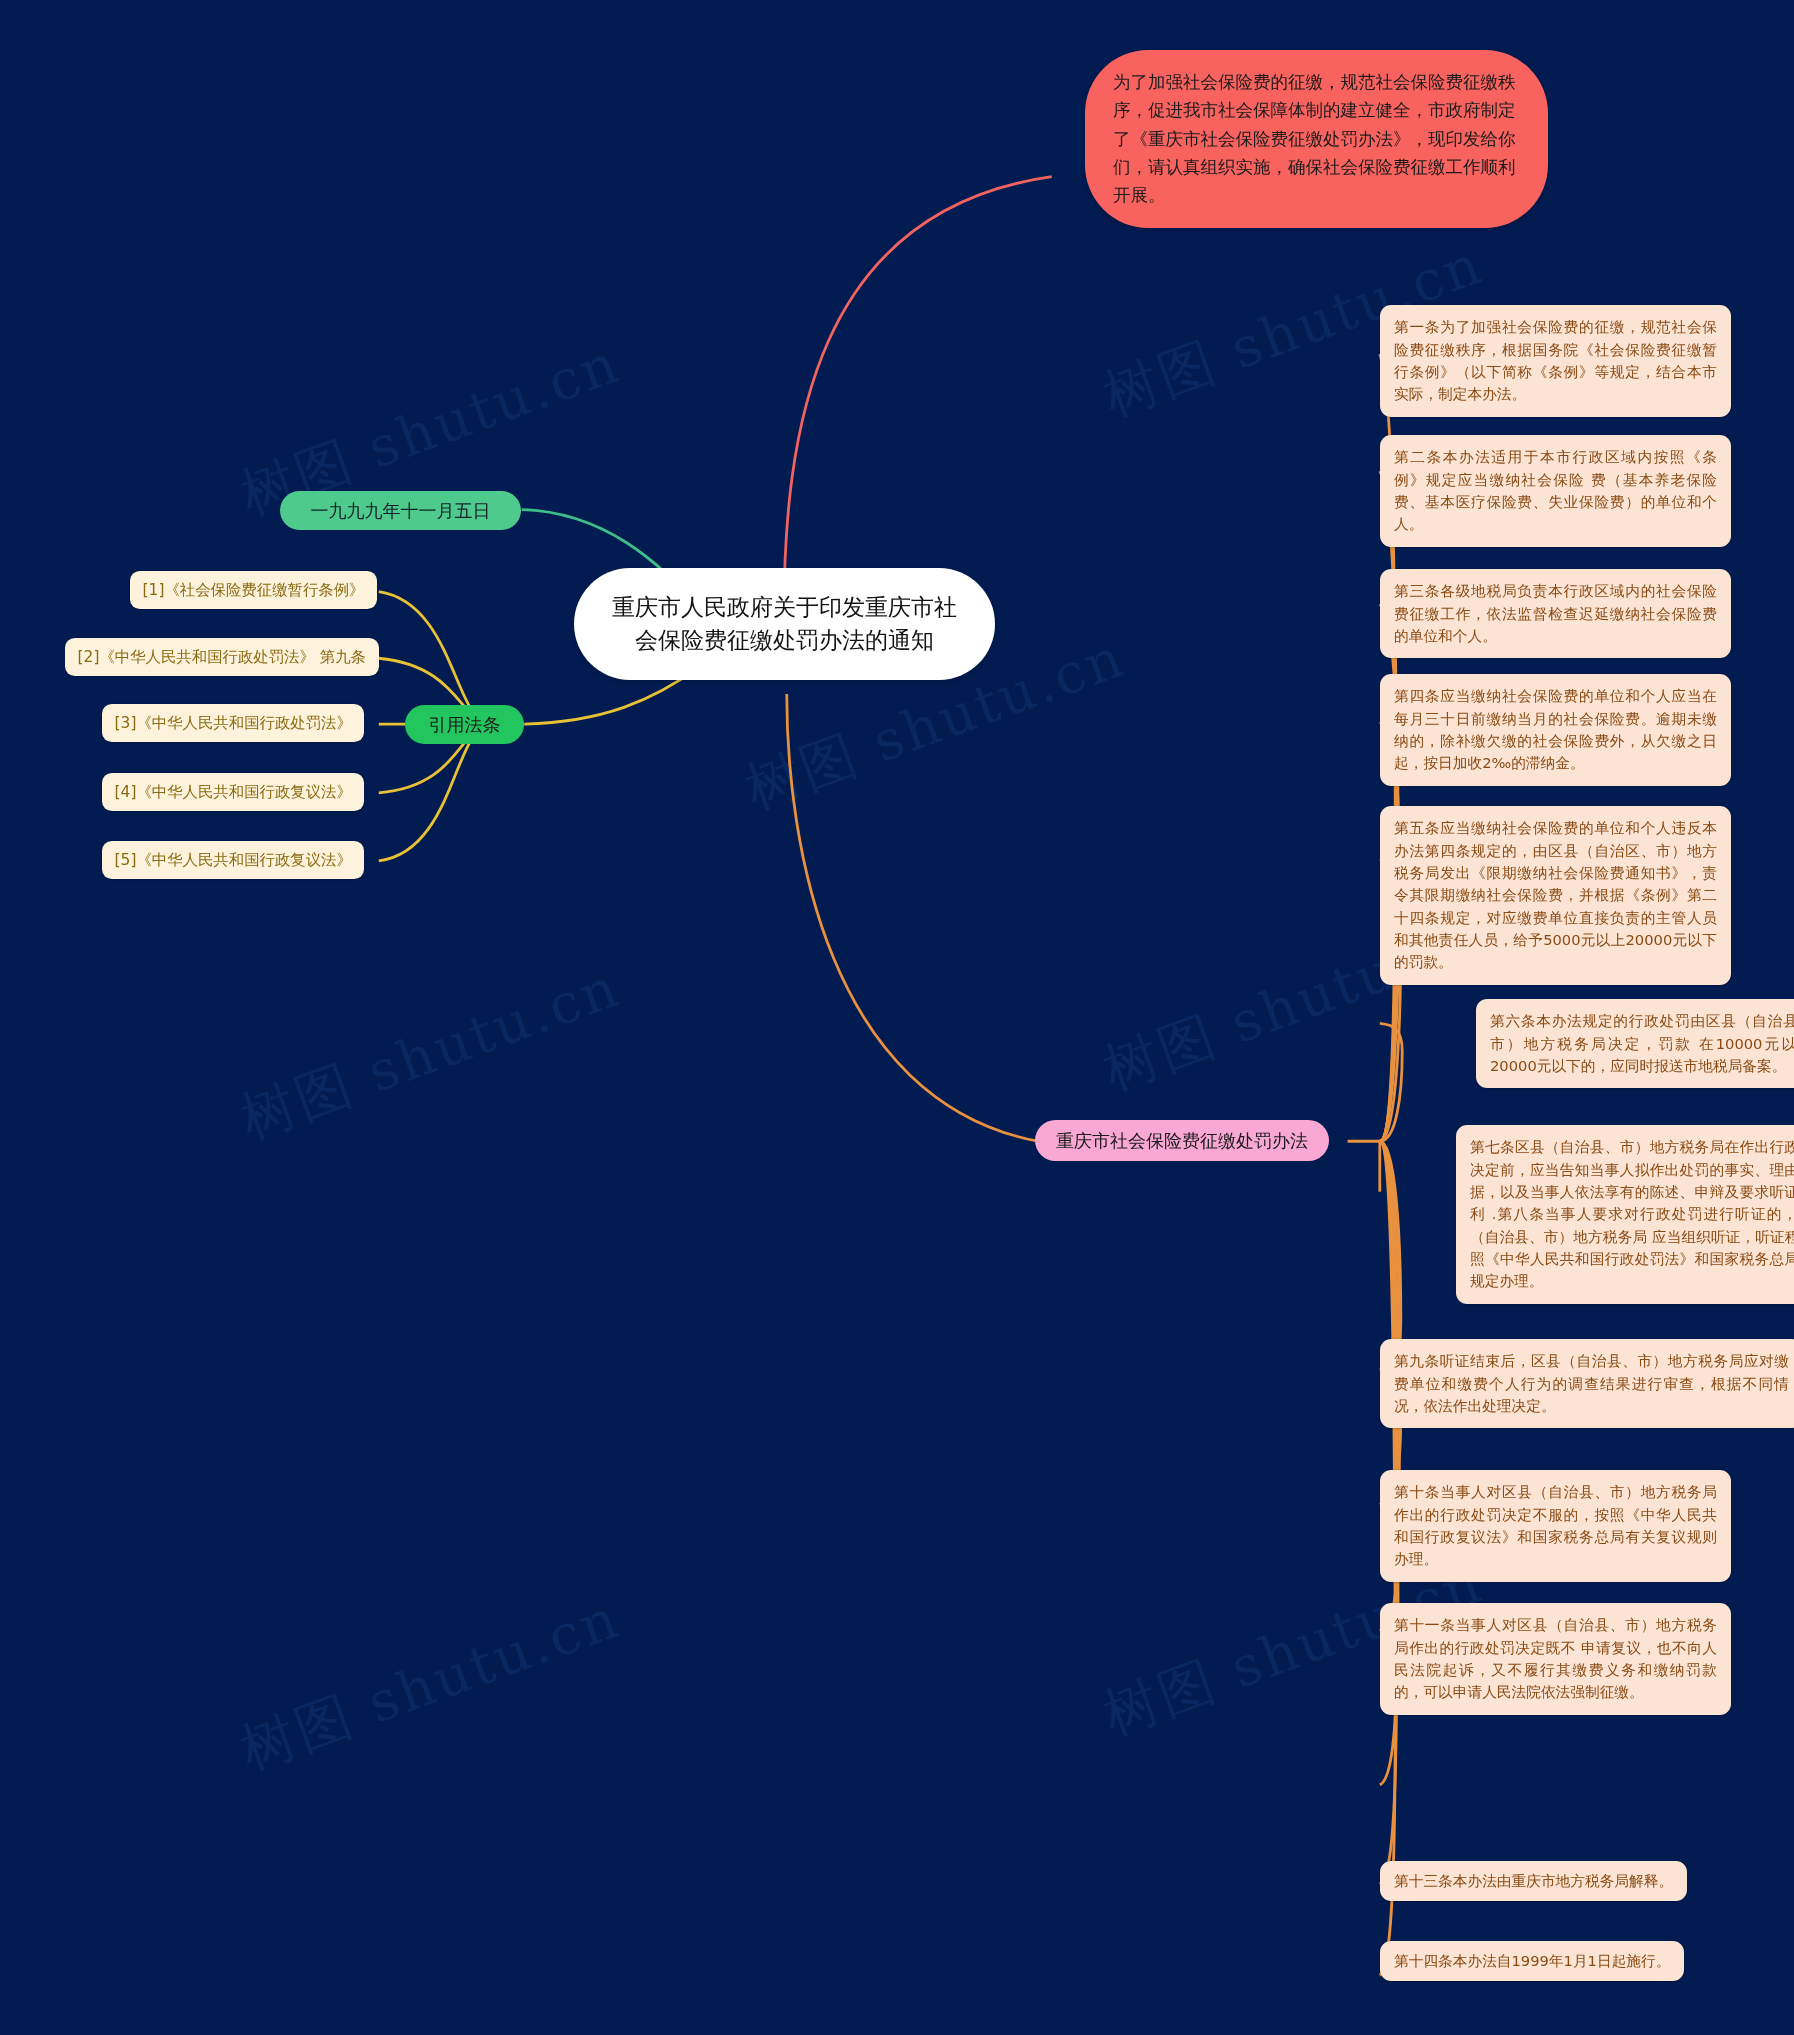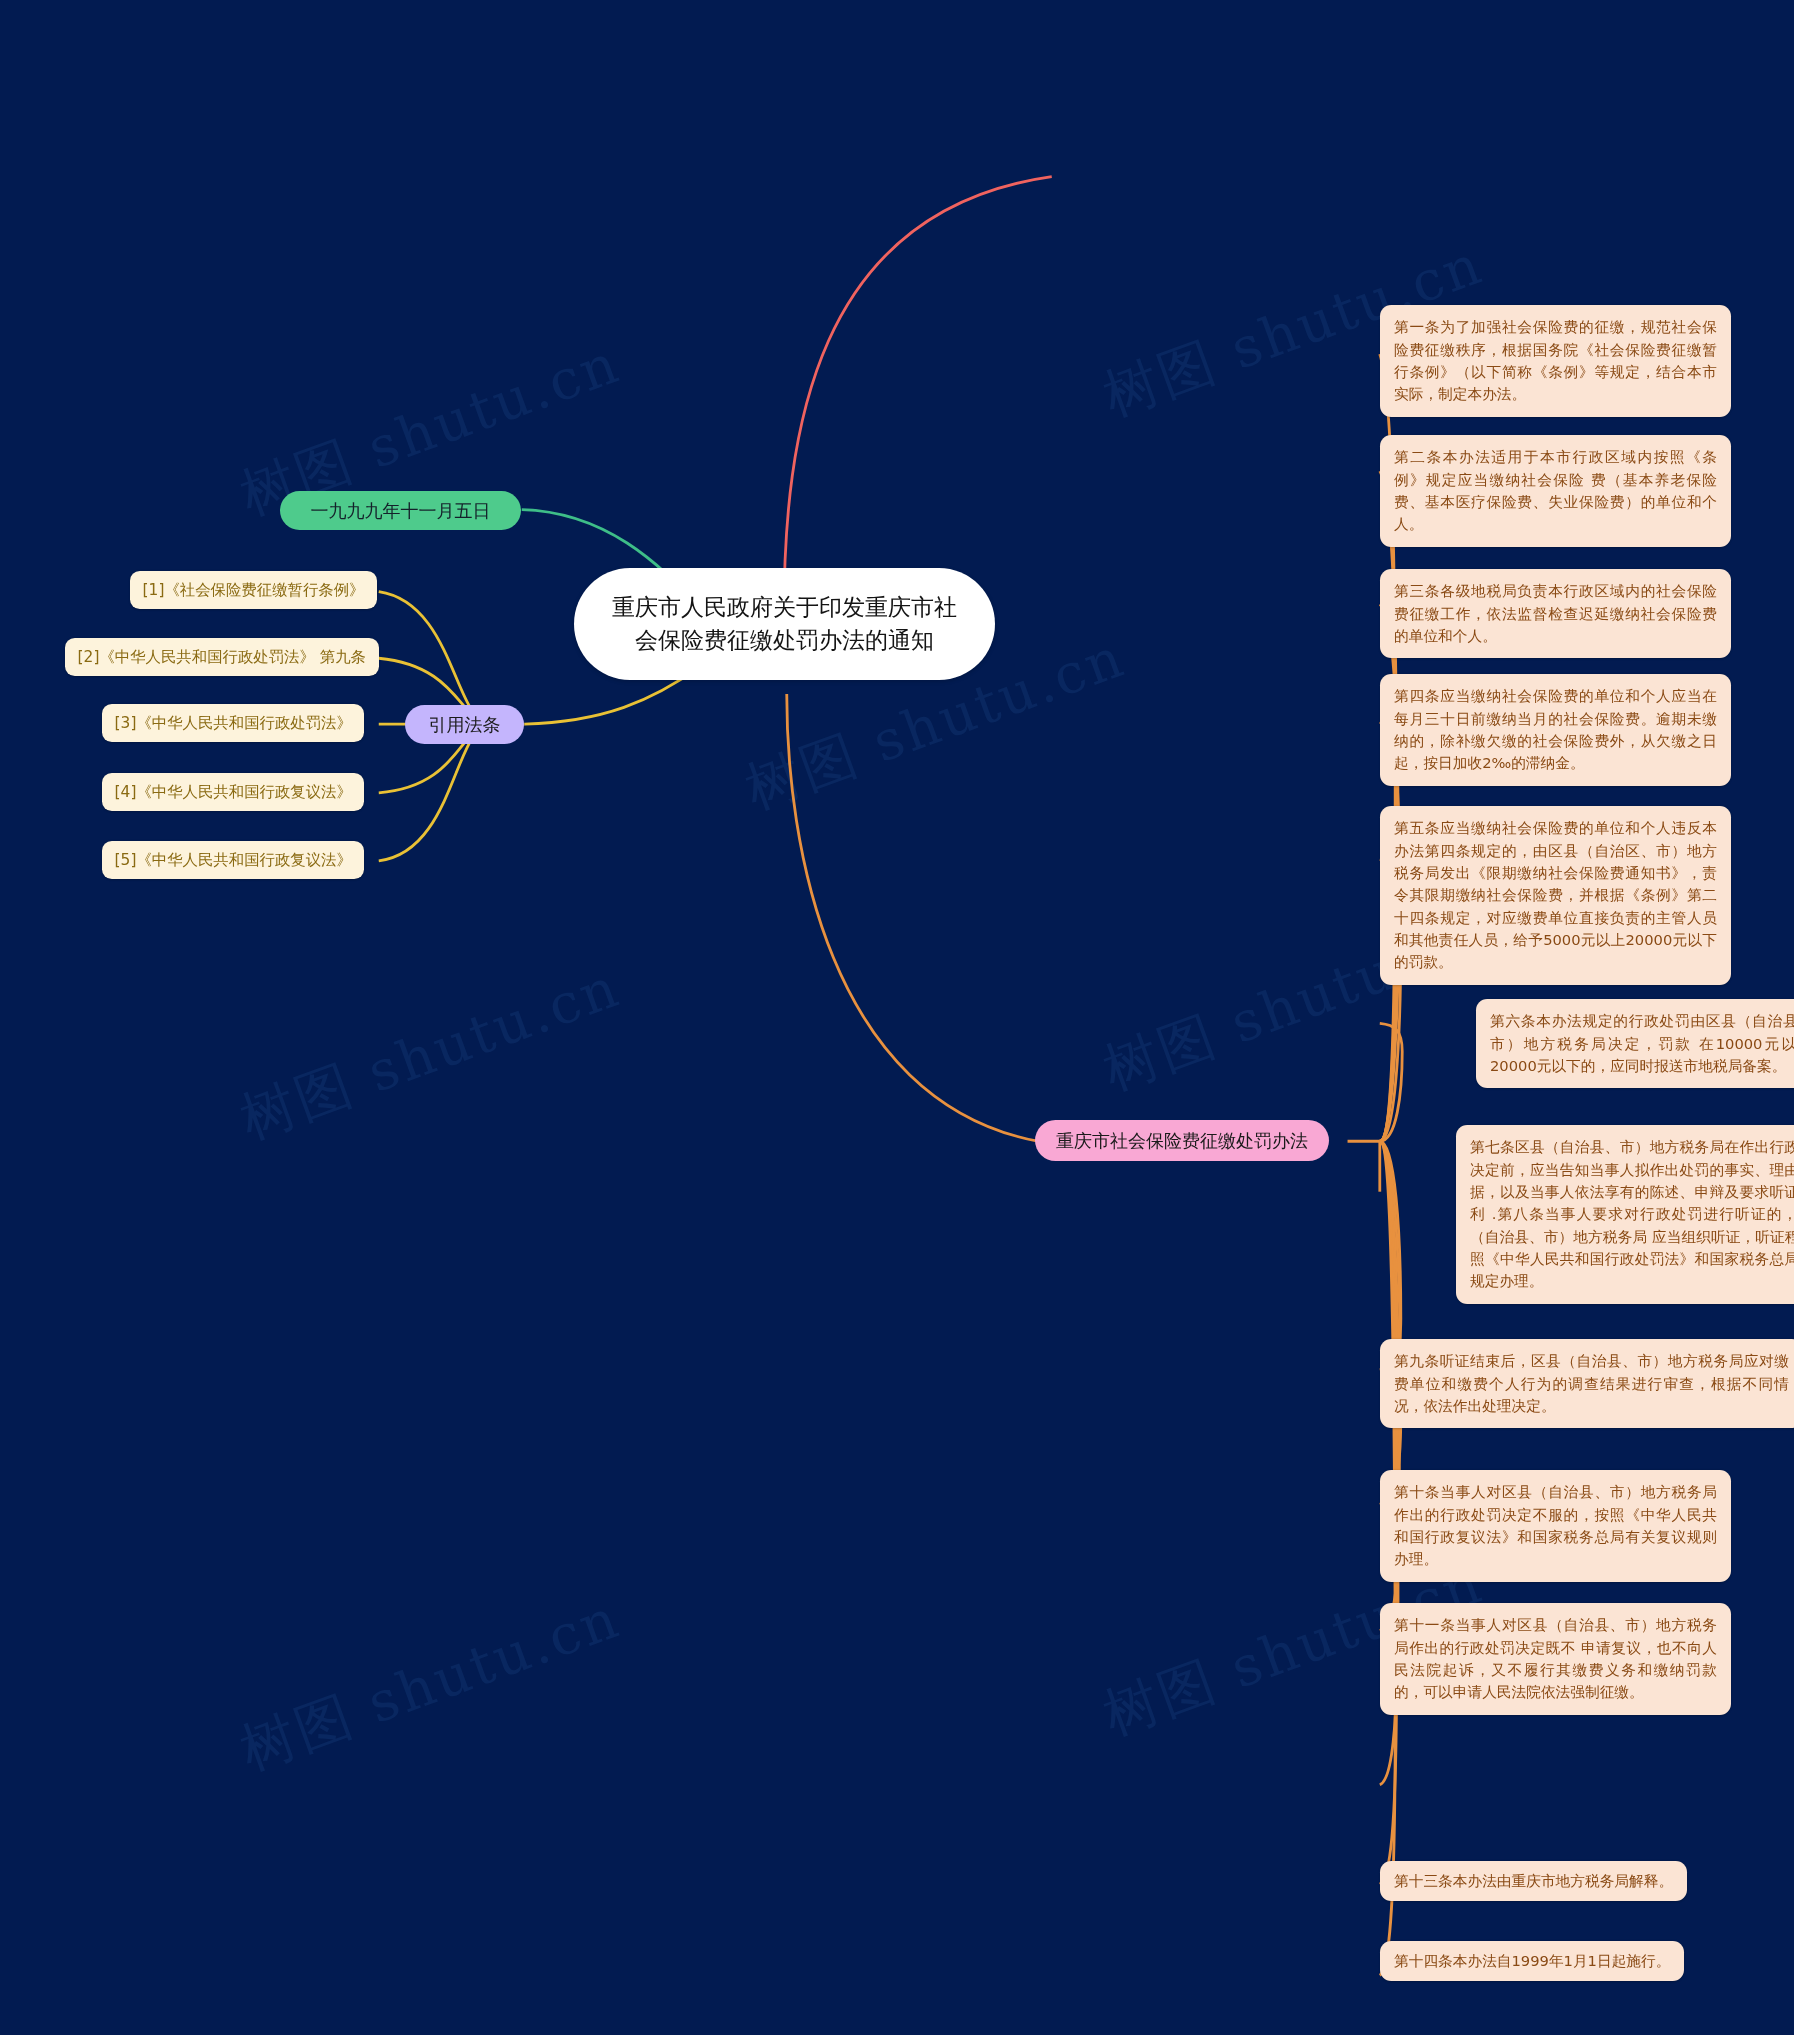--- a/index.html
+++ b/index.html
@@ -62,21 +62,21 @@
     background:#4ECB8C;
     color:#14202a;
     border-radius:28px;
     font-size:18px;
     padding:8.4px 18px;
     text-align:center;
     display:flex;align-items:center;justify-content:center;
   }
   
   .pill-yellow{
-    background:#c4b5fd;
+    background:#22c55e;
     color:#1b1b1b;
     border-radius:28px;
     font-size:18px;
     padding:8.4px 18px;
     display:flex;align-items:center;justify-content:center;
   }
   
   .pill-orange{
     background:#f9a8d4;
     color:#1b1b1b;
@@ -154,20 +154,21 @@
     <path d="M1968,1628 C1990,1628 1998,1760 1998,1880 C1998,1930 1988,1950 1968,1954" fill="none" stroke="#E8913F" stroke-width="4"></path>
     <path d="M1968,1628 C1990,1628 1998,1820 1998,2020 C1998,2110 1988,2140 1968,2146" fill="none" stroke="#E8913F" stroke-width="4"></path>
     <path d="M1968,1628 C1990,1628 1996,1880 1996,2140 C1996,2280 1986,2320 1968,2326" fill="none" stroke="#E8913F" stroke-width="4"></path>
     <path d="M1968,1628 C1990,1628 1994,1940 1994,2280 C1994,2480 1984,2540 1968,2546" fill="none" stroke="#E8913F" stroke-width="4"></path>
     <path d="M1968,1628 C1988,1628 1992,1990 1992,2380 C1992,2620 1982,2680 1968,2688" fill="none" stroke="#E8913F" stroke-width="4"></path>
     <path d="M1968,1628 C1986,1628 1990,2040 1990,2460 C1990,2740 1980,2810 1968,2818" fill="none" stroke="#E8913F" stroke-width="4"></path>
   </svg>
 
   <div class="node central" style="left:574px;top:568px;width:421px;height:112px;">重庆市人民政府关于印发重庆市社会保险费征缴处罚办法的通知</div>
 
+  <div class="node bubble-red" style="left:1085px;top:50px;width:463px;">为了加强社会保险费的征缴，规范社会保险费征缴秩序，促进我市社会保障体制的建立健全，市政府制定了《重庆市社会保险费征缴处罚办法》，现印发给你们，请认真组织实施，确保社会保险费征缴工作顺利开展。</div>
 
   <div class="node pill-green" style="left:280px;top:491px;width:241px;height:39px;">一九九九年十一月五日</div>
 
   <div class="node pill-yellow" style="left:405px;top:705px;width:119px;height:39px;">引用法条</div>
 
   <div class="node chip-cream" style="left:130px;top:571px;">[1]《社会保险费征缴暂行条例》</div>
   <div class="node chip-cream" style="left:65px;top:638px;">[2]《中华人民共和国行政处罚法》 第九条</div>
   <div class="node chip-cream" style="left:102px;top:704px;">[3]《中华人民共和国行政处罚法》</div>
   <div class="node chip-cream" style="left:102px;top:773px;">[4]《中华人民共和国行政复议法》</div>
   <div class="node chip-cream" style="left:102px;top:841px;">[5]《中华人民共和国行政复议法》</div>

